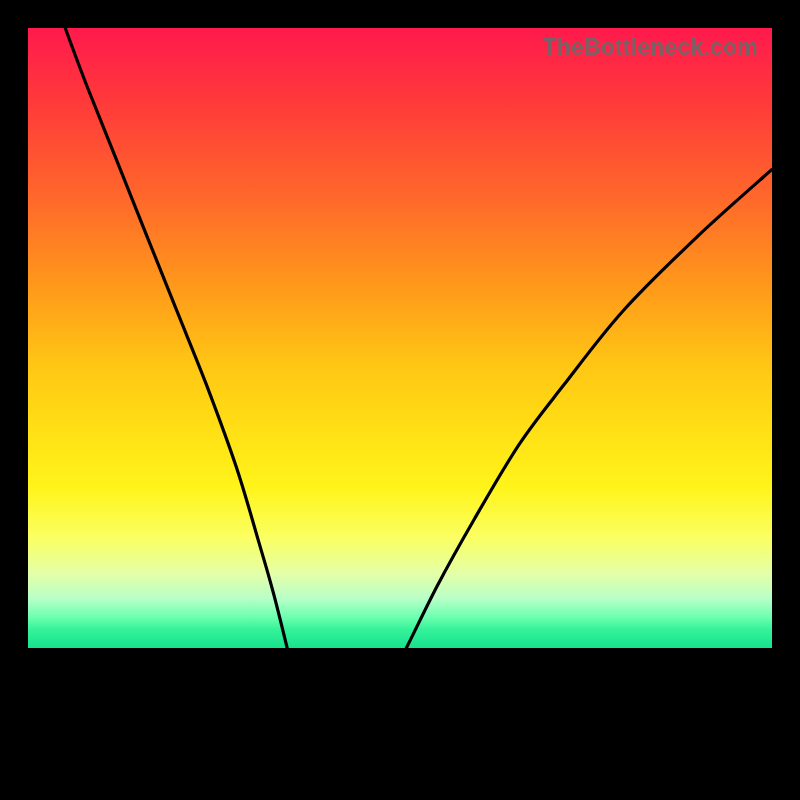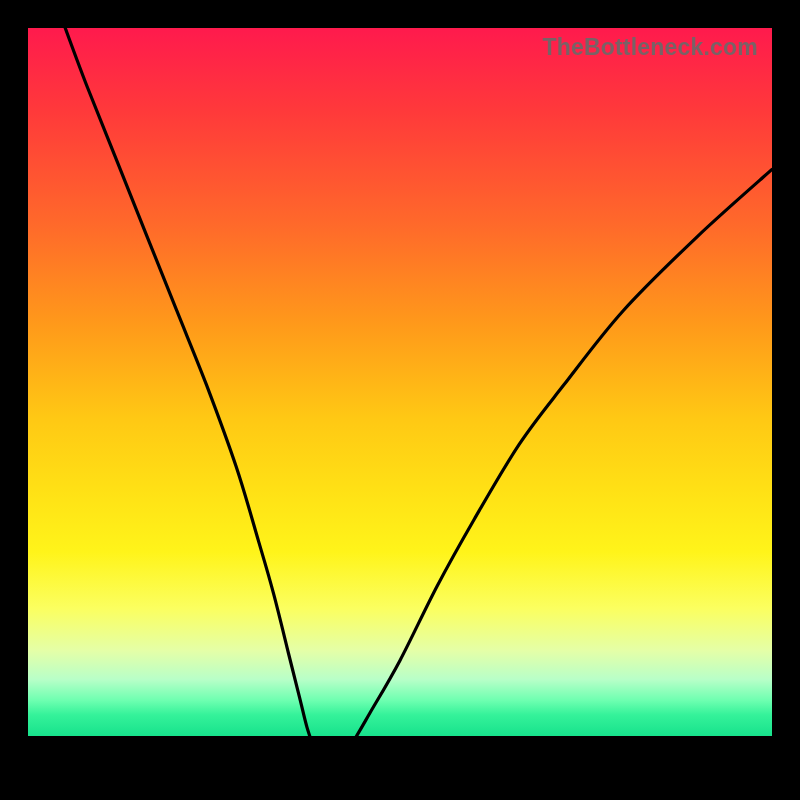--- a/index.html
+++ b/index.html
@@ -8,21 +8,21 @@
     position: relative;
     width: 800px;
     height: 800px;
     background: #000;
   }
   .plot {
     position: absolute;
     left: 28px;
     top: 28px;
     width: 744px;
-    height: 708px;
+    height: 620px;
     background: linear-gradient(to bottom,
       #ff1a4d 0%,
       #ff3a3a 12%,
       #ff6a2a 28%,
       #ff9a1a 42%,
       #ffc814 55%,
       #ffe015 65%,
       #fff41a 74%,
       #fbff60 82%,
       #e4ffa8 88%,

